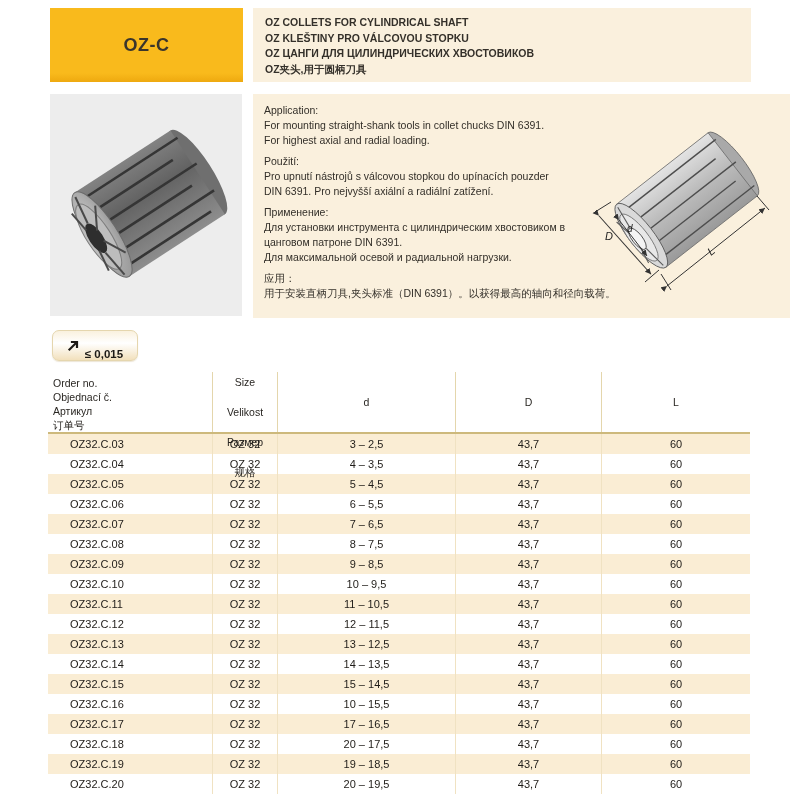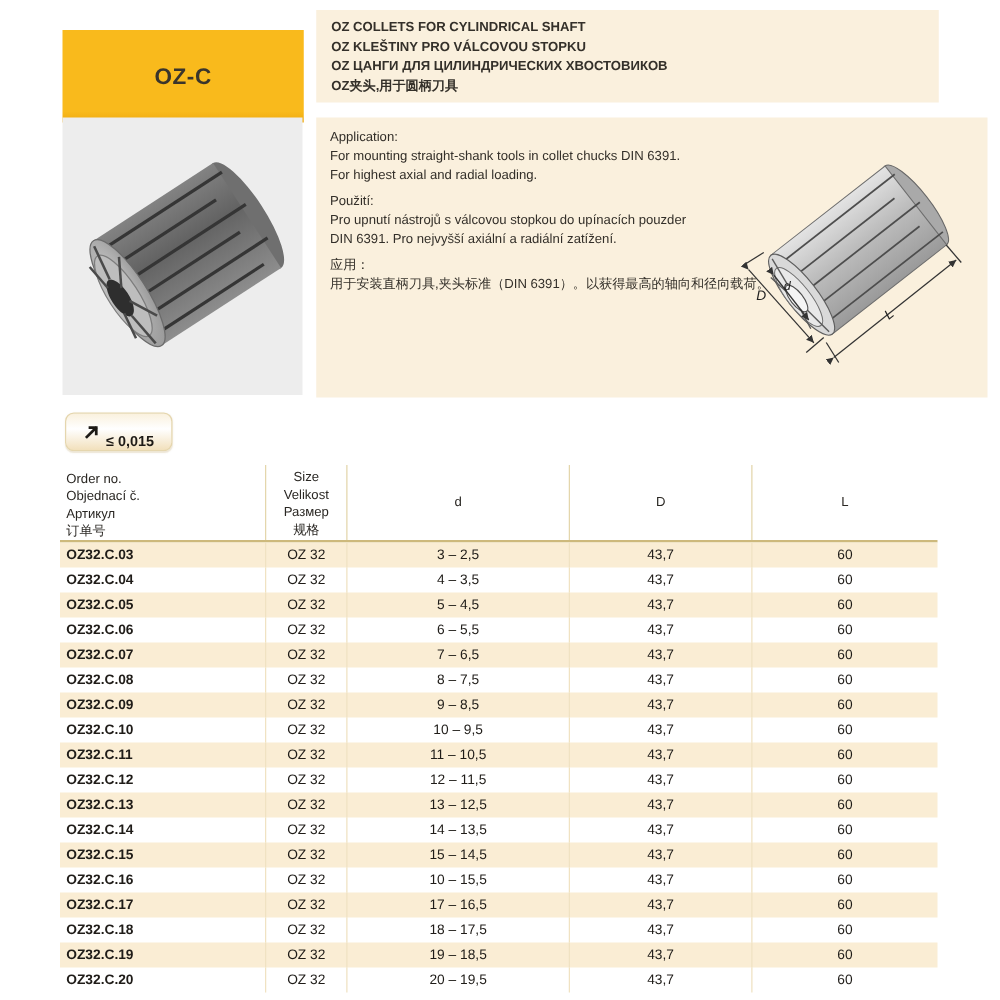--- a/index.html
+++ b/index.html
@@ -4,21 +4,21 @@
 <style>
   html,body { margin:0; padding:0; background:#ffffff; }
   .page {
     position:relative; width:800px; height:800px; background:#ffffff;
     font-family:"Liberation Sans", sans-serif; color:#2b2824; overflow:hidden;
   }
   
   .title-box {
     position:absolute; left:50px; top:8px; width:193px; height:74px;
     background:linear-gradient(180deg,#F9BA1C 0%,#F9BA1C 88%,#EEA90F 100%);
-    display:flex; align-items:center; justify-content:center;margin-top:16px;
+    display:flex; align-items:center; justify-content:center;
   }
   .title-box span { font-size:18px; font-weight:bold; color:#3a352c; letter-spacing:0.5px; }
   .title-desc {
     position:absolute; left:253px; top:8px; width:498px; height:74px;
     background:#FAF0DD; box-sizing:border-box; padding:7px 0 0 12px;
   }
   .title-desc div { font-size:10.5px; font-weight:bold; line-height:15.5px; color:#34302a; white-space:nowrap; }
   
   .photo-box { position:absolute; left:50px; top:94px; width:192px; height:222px; background:#EDEDED; }
   
@@ -48,26 +48,26 @@
   .th.single { justify-content:center; padding-top:0; }
   .th:not(:last-child) { border-right:1px solid #E4D6AC; }
   .tbody .tr { display:flex; height:20px; }
   .tbody .tr:nth-child(odd) { background:#FAEDD4; }
   .td {
     box-sizing:border-box; height:100%; font-size:11px; color:#1f1c18;
     display:flex; align-items:center; justify-content:center;
   }
   .td:not(:last-child) { border-right:1px solid #F0E2C2; }
   .col0 { flex:0 0 165px; }
-  .col1 { flex:0 0 65px; }
+  .col1 { flex:0 0 65px;gap:16px; }
   .col2 { flex:0 0 178px; }
   .col3 { flex:0 0 146px; }
   .col4 { flex:0 0 148px; }
   .th.col0 { text-align:left; padding-left:5px;justify-content:center; }
-  .td.col0 { justify-content:flex-start; padding-left:5px; font-weight:bold; }
+  .td.col0 { justify-content:flex-start; padding-left:22px; font-weight:normal; }
 </style>
 </head>
 <body>
 
 <div class="page">
 
   <div class="title-box">
     <span>OZ-C</span>
   </div>
   <div class="title-desc">
@@ -123,20 +123,26 @@
         <div class="lbl">Application:</div>
         <div class="ln">For mounting straight-shank tools in collet chucks DIN 6391.</div>
         <div class="ln">For highest axial and radial loading.</div>
       </div>
       <div class="app-section">
         <div class="lbl">Použití:</div>
         <div class="ln">Pro upnutí nástrojů s válcovou stopkou do upínacích pouzder</div>
         <div class="ln">DIN 6391. Pro nejvyšší axiální a radiální zatížení.</div>
       </div>
       <div class="app-section">
+        <div class="lbl">Применение:</div>
+        <div class="ln">Для установки инструмента с цилиндрическим хвостовиком в</div>
+        <div class="ln">цанговом патроне DIN 6391.</div>
+        <div class="ln">Для максимальной осевой и радиальной нагрузки.</div>
+      </div>
+      <div class="app-section">
         <div class="lbl">应用：</div>
         <div class="ln">用于安装直柄刀具,夹头标准（DIN 6391）。以获得最高的轴向和径向载荷。</div>
       </div>
     </div>
 
     <svg class="tech-drawing" width="212" height="206" viewBox="0 0 212 206">
       <defs>
         <linearGradient id="metalLight" x1="0" y1="0" x2="0" y2="1">
           <stop offset="0" stop-color="#e3e3e3"></stop>
           <stop offset="0.45" stop-color="#bdbdbd"></stop>
@@ -318,21 +324,21 @@
         <div class="tr">
           <div class="td col0">OZ32.C.17</div>
           <div class="td col1">OZ 32</div>
           <div class="td col2">17 – 16,5</div>
           <div class="td col3">43,7</div>
           <div class="td col4">60</div>
         </div>
         <div class="tr">
           <div class="td col0">OZ32.C.18</div>
           <div class="td col1">OZ 32</div>
-          <div class="td col2">18 – 17,5</div>
+          <div class="td col2">20 – 17,5</div>
           <div class="td col3">43,7</div>
           <div class="td col4">60</div>
         </div>
         <div class="tr">
           <div class="td col0">OZ32.C.19</div>
           <div class="td col1">OZ 32</div>
           <div class="td col2">19 – 18,5</div>
           <div class="td col3">43,7</div>
           <div class="td col4">60</div>
         </div>

